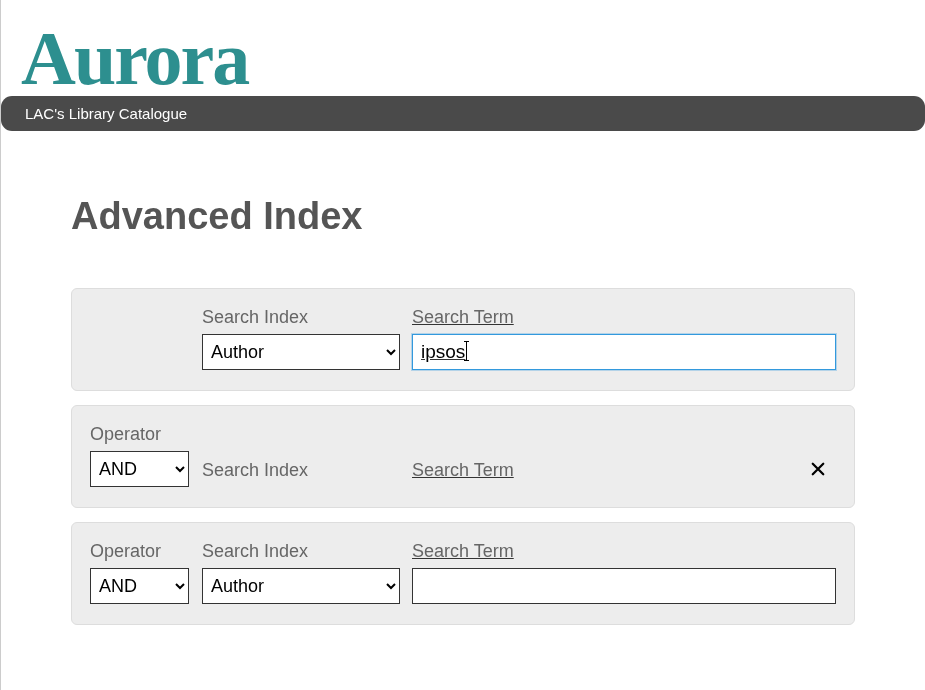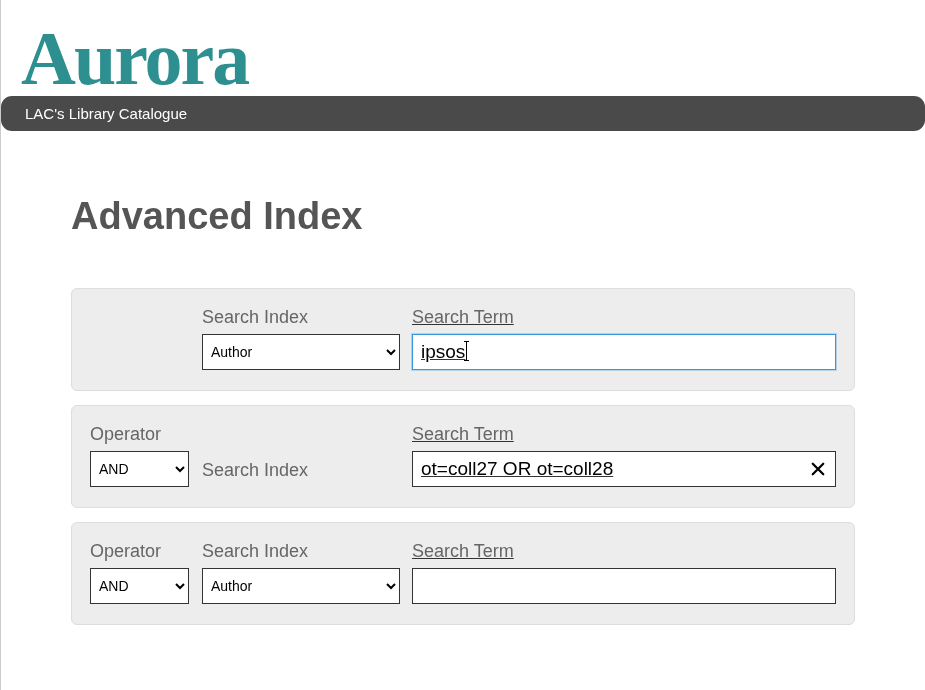--- a/index.html
+++ b/index.html
@@ -62,21 +62,21 @@
   .field-group.idx select { width: 198px; }
   .field-group.offset { margin-left: 112px; }
   .field-group.term { flex: 1; position: relative; text-decoration: underline; }
   .lbl {
     font-size: 18px;
     color: #666;
     margin-bottom: 6px;
   }
   select {
     height: 36px;
-    font-size: 14px;
+    font-size: 18px;
     border: 1px solid #333;
     background: #fff;
     padding: 2px 4px;
   }
   input[type=text] {
     width: 100%;
     height: 36px;
     font-size: 19px;
     border: 1px solid #333;
     background: #fff;
@@ -146,21 +146,20 @@
         <div class="fields">
           <div class="field-group op">
             <div class="lbl">Operator</div>
             <select><option selected="">AND</option><option>OR</option><option>NOT</option></select>
           </div>
           <div class="field-group idx">
             <div class="lbl">Search Index</div>
           </div>
           <div class="field-group term">
             <div class="lbl">Search Term</div>
-            <input type="text" value="ot=coll27 OR ot=coll28" style="">
             <div class="clear-x">
               <svg viewBox="0 0 24 24">
                 <path d="M5 5 L19 19 M19 5 L5 19" stroke="#000" stroke-width="3" fill="none" stroke-linecap="round"></path>
               </svg>
             </div>
           </div>
         </div>
       </div>
       <div class="search-row">
         <div class="fields">

